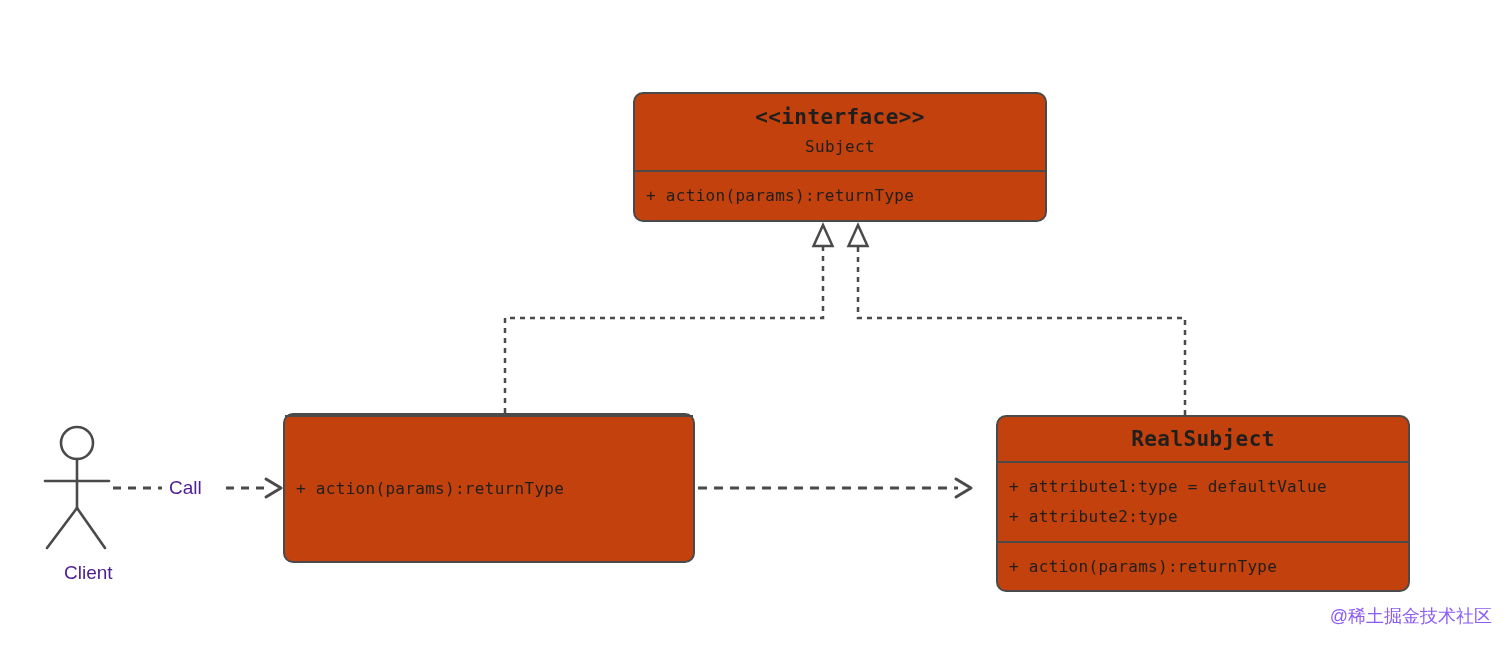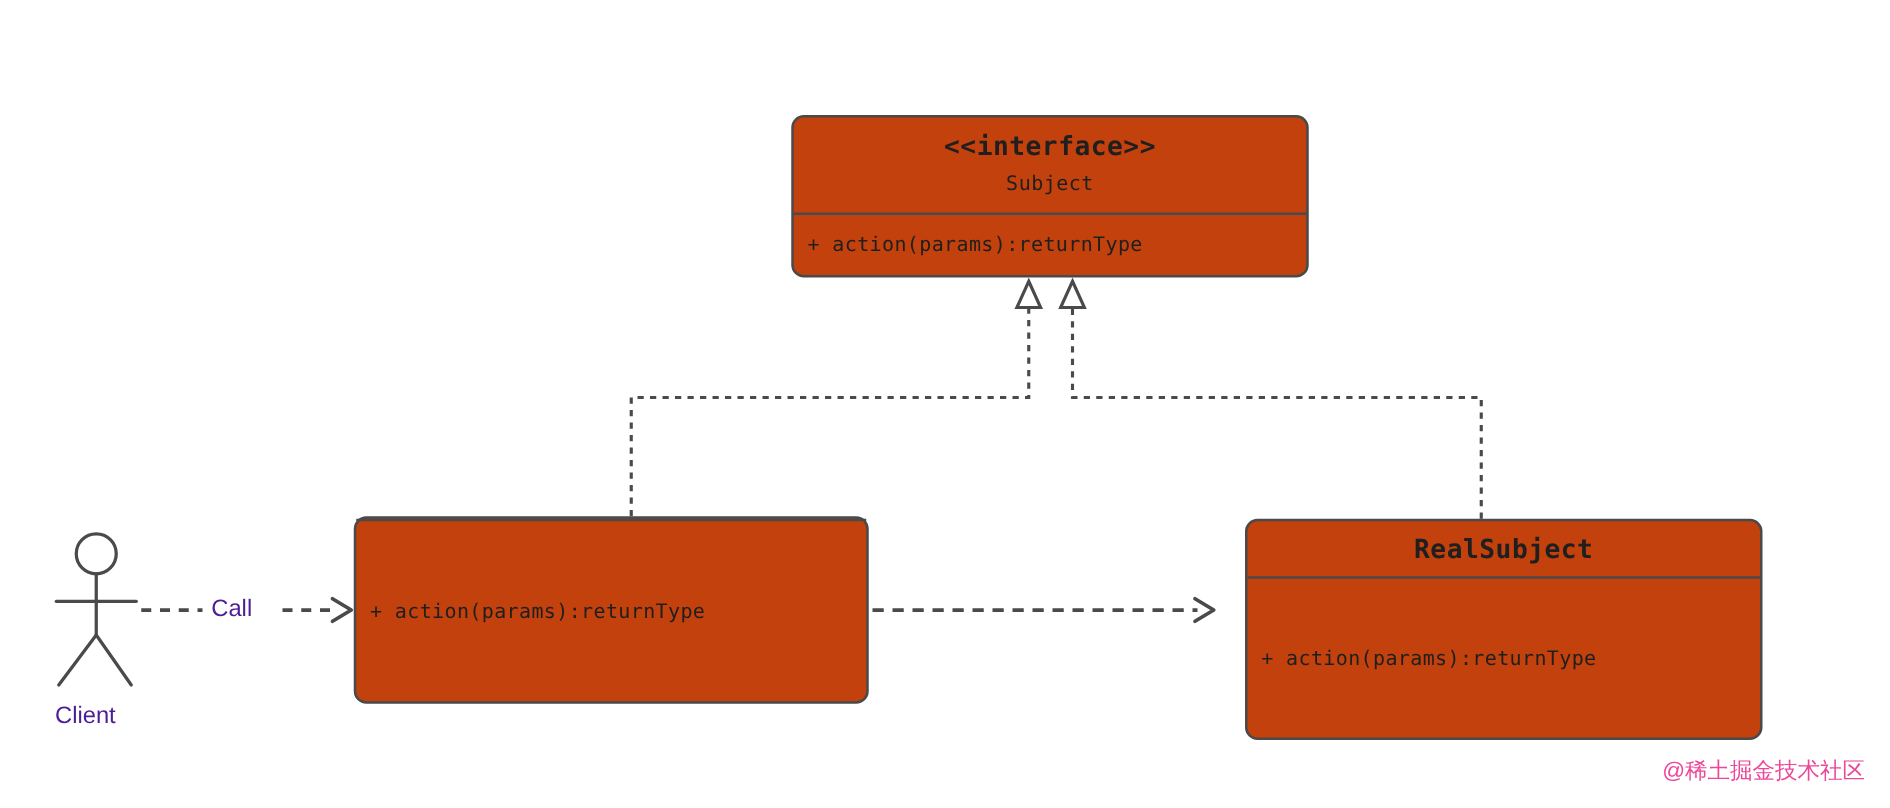--- a/index.html
+++ b/index.html
@@ -72,29 +72,29 @@
   }
   .float-label {
     position: absolute;
     z-index: 2;
     font-family: "Liberation Sans", sans-serif;
     font-size: 19px;
     color: #4c1d95;
     white-space: nowrap;
   }
   #call-label   { left: 169px; top: 477px; }
-  #client-label { left: 44px;  top: 562px; text-align: right; }
+  #client-label { left: 64px;  top: 562px; text-align: right; }
   #watermark {
     position: absolute;
     z-index: 2;
     right: 20px;
     top: 604px;
     font-family: "Liberation Sans", sans-serif;
     font-size: 18px;
-    color: #ec4899;
+    color: #8b5cf6;
     white-space: nowrap;
   }
 </style>
 </head>
 <body>
 
 <div id="canvas">
 
   <svg id="connectors" viewBox="0 0 1512 646" xmlns="http://www.w3.org/2000/svg">
 
@@ -141,20 +141,24 @@
   <div class="uml-class" style="left:283px; top:413px; width:412px; height:150px;">
     <div class="uml-section" style="flex:1;">
       <div class="uml-member">+ action(params):returnType</div>
     </div>
   </div>
 
   <div class="uml-class" style="left:972px; top:415px; width:414px; height:177px;margin-left:24px;">
     <div class="uml-header" style="height:44px;">
       <div class="uml-title">RealSubject</div>
     </div>
+    <div class="uml-section" style="height:80px;">
+      <div class="uml-member">+ attribute1:type = defaultValue</div>
+      <div class="uml-member">+ attribute2:type</div>
+    </div>
     <div class="uml-section" style="flex:1;">
       <div class="uml-member">+ action(params):returnType</div>
     </div>
   </div>
 
   <div id="call-label" class="float-label">Call</div>
   <div id="client-label" class="float-label">Client</div>
   <div id="watermark">@稀土掘金技术社区</div>
 
 </div>

